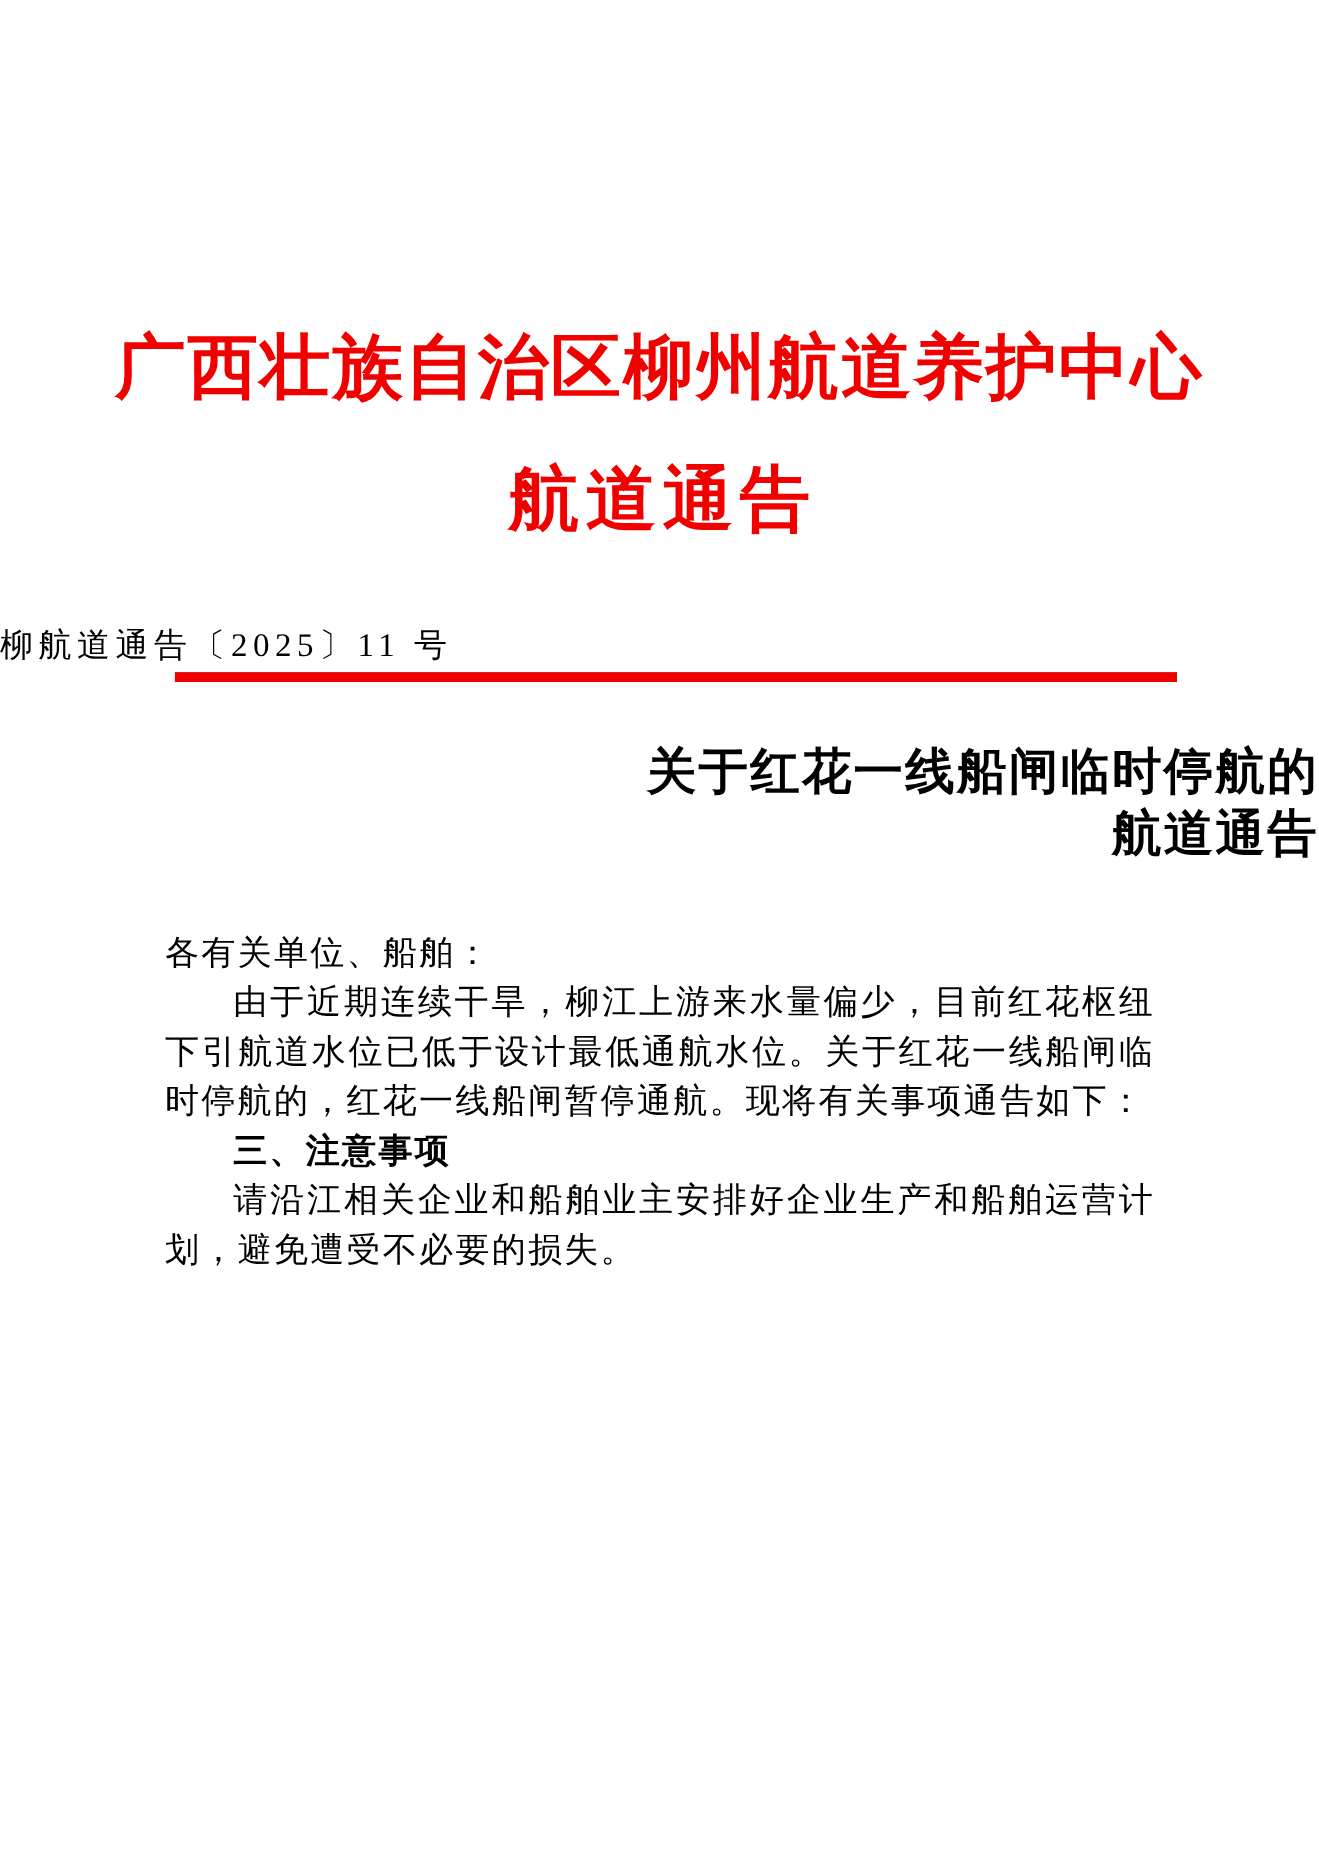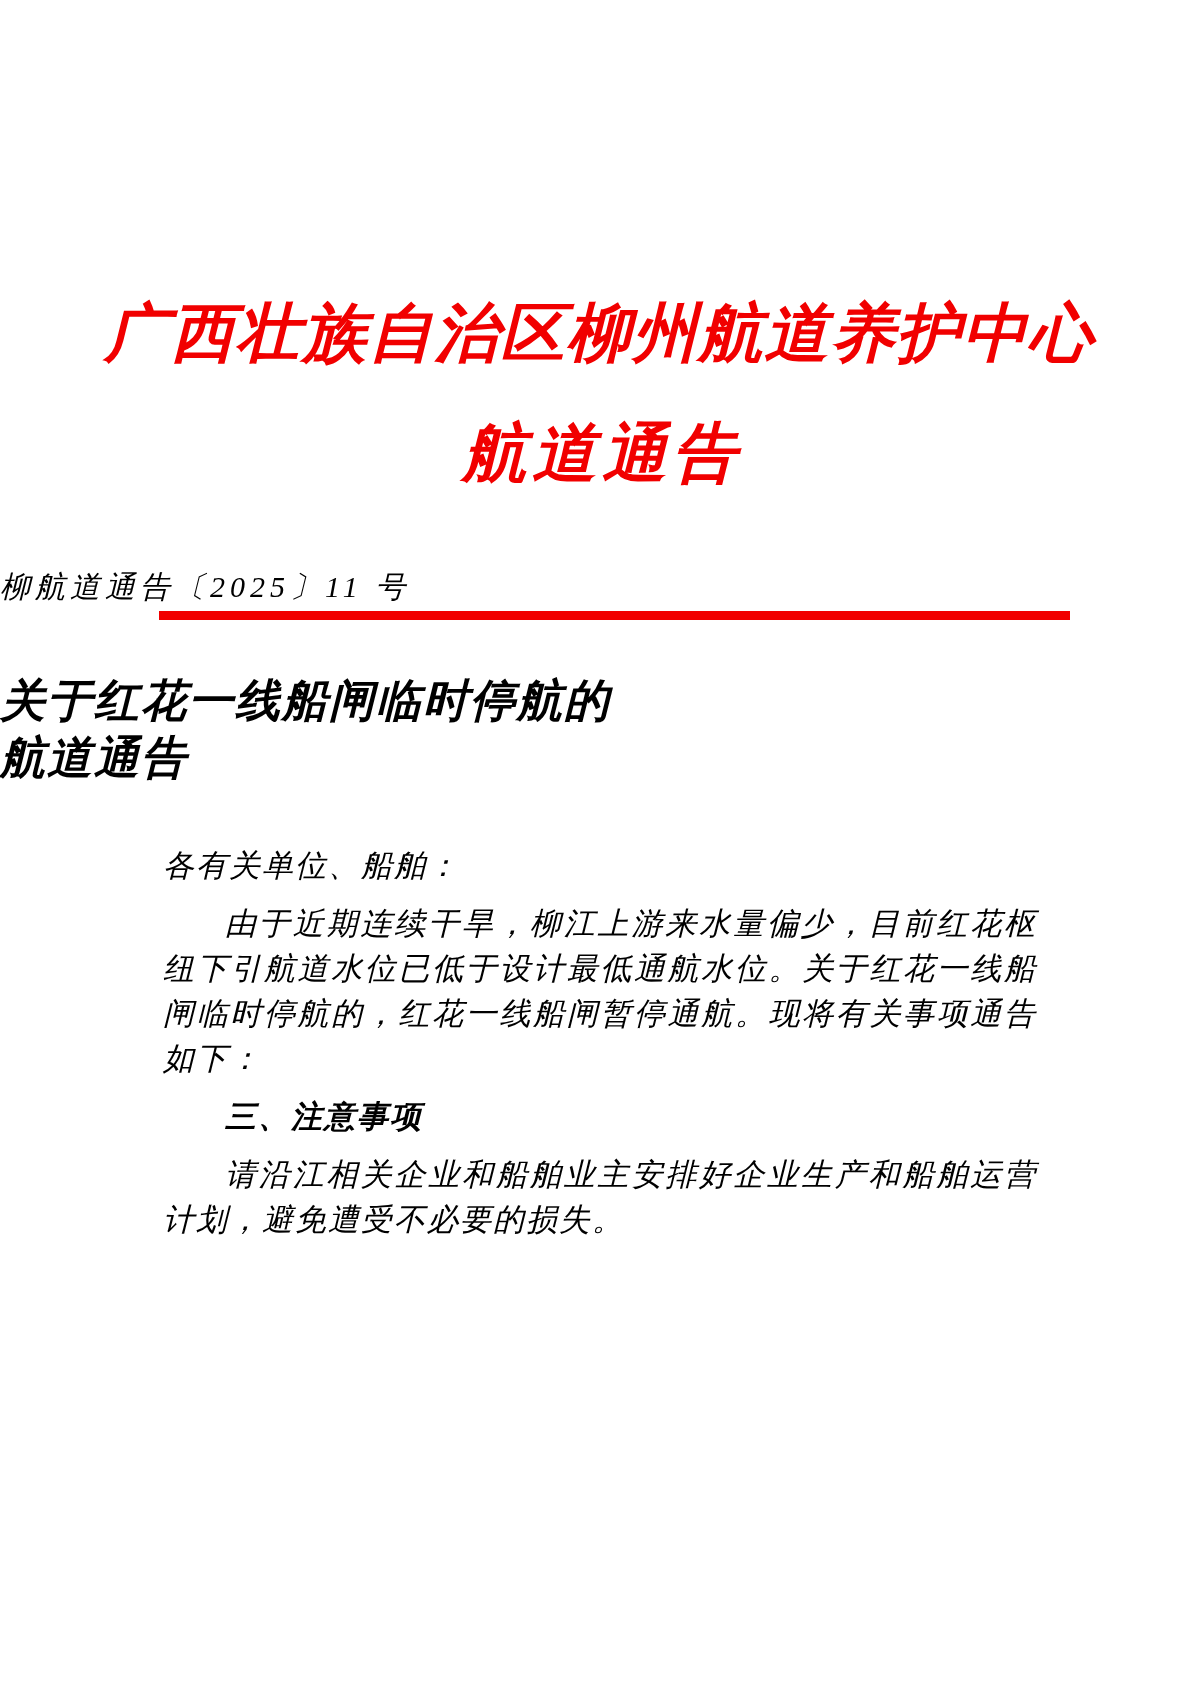--- a/index.html
+++ b/index.html
@@ -8,21 +8,20 @@
 
   .page {
     position: relative;
     width: 1199px;
     height: 1488px;
     margin: 0 auto;
     background: var(--paper);
     color: var(--ink);
     font-family: "Liberation Serif", "DejaVu Serif", serif;
     overflow: hidden;
-    font-style: italic;
   }
 
   
   .doc-header { padding-top: 296px; }
 
   .org-title {
     color: var(--accent);
     font-weight: bold;
     font-size: 64px;
     line-height: 76px;
@@ -50,33 +49,33 @@
     height: 9px;
     background: var(--accent);
   }
 
   
   .subject {
     margin: 53px 0 4px 0;
     font-size: 45px;
     font-weight: bold;
     line-height: 57px;
-    text-align: left;
+    text-align: right;
     letter-spacing: 2px;
   }
 
   
   .doc-body {
     margin: 56px 149px 0 150px;
     font-size: 31px;
     line-height: 45px;
     letter-spacing: 2px;
     text-align: justify;
   }
-  .doc-body p { margin: 13px; padding: 0; }
+  .doc-body p { margin: 0; padding: 0; }
   .indent { text-indent: 2em; }
   .sec-heading {
     font-family: "Liberation Sans", "DejaVu Sans", sans-serif;
     font-weight: bold;
     text-indent: 2em;
   }
 
   
   .page-number {
     position: absolute;

